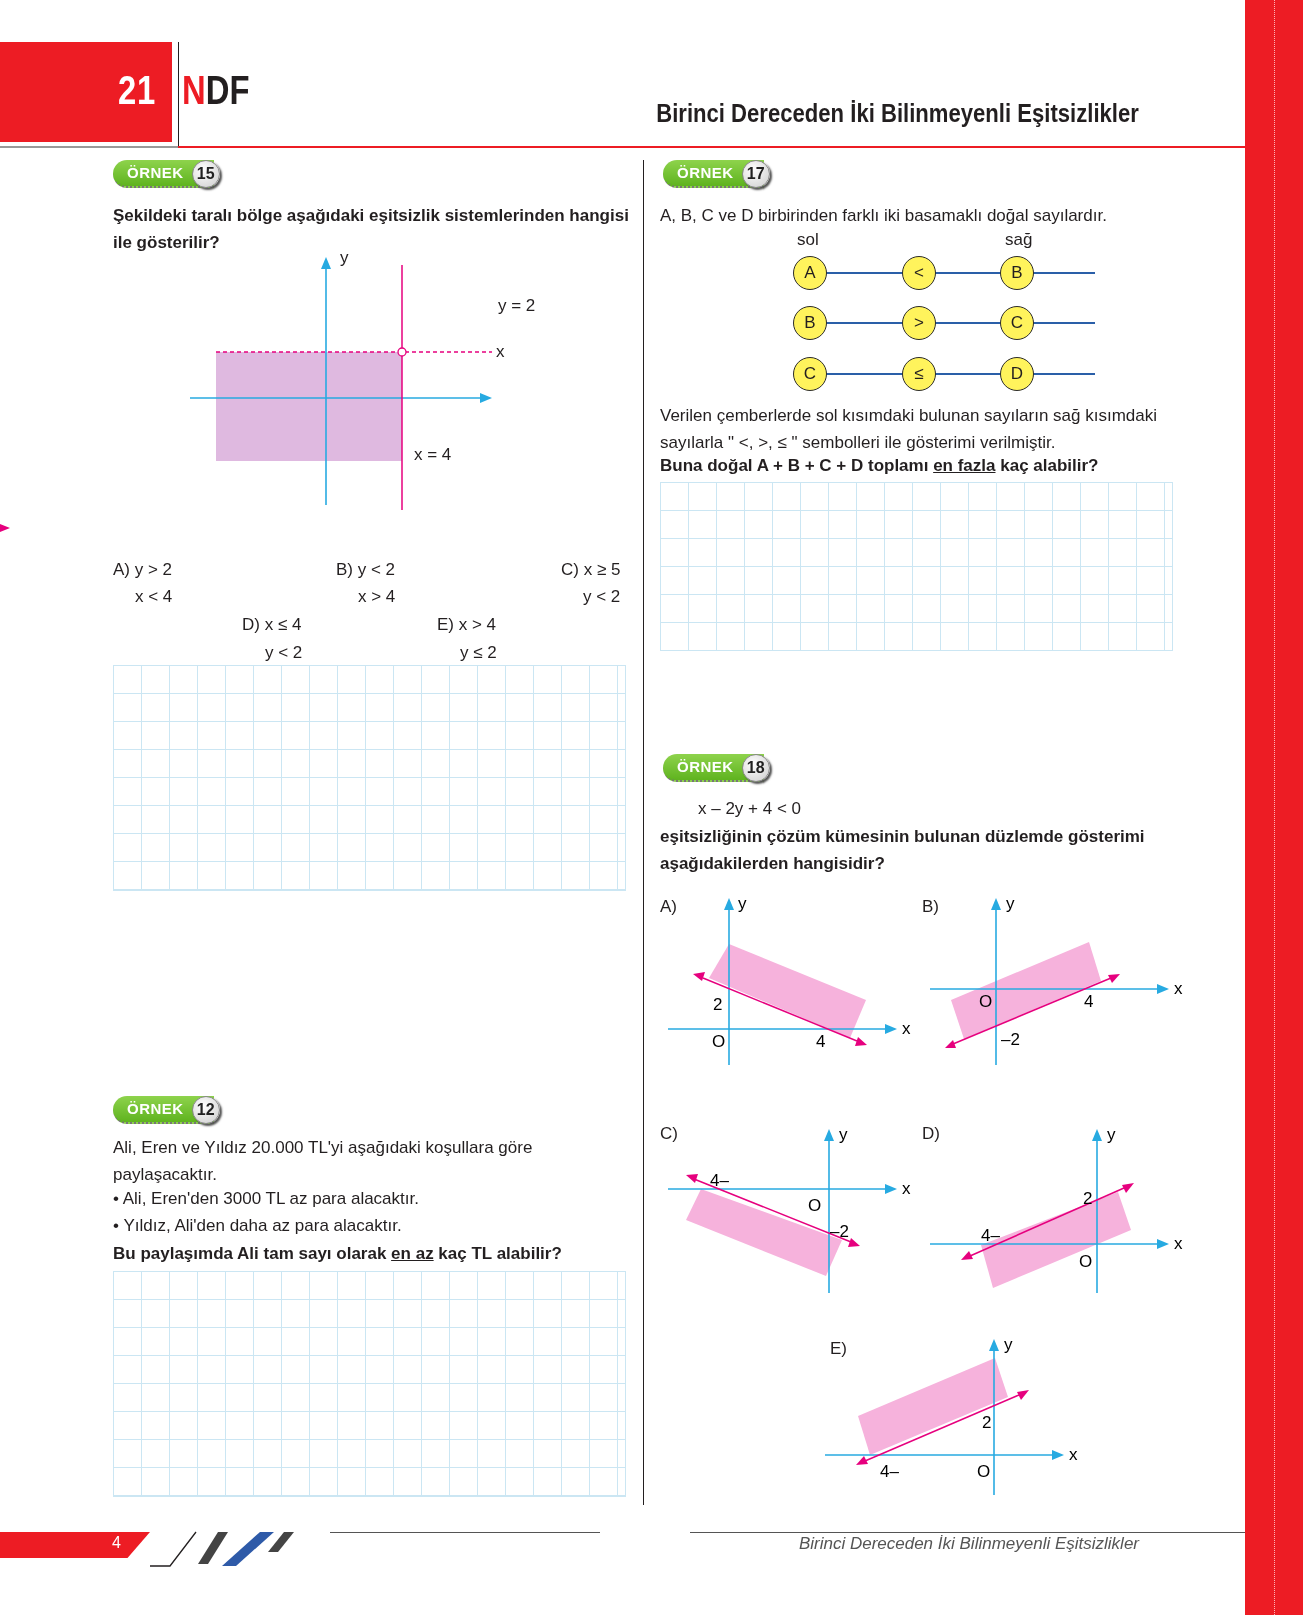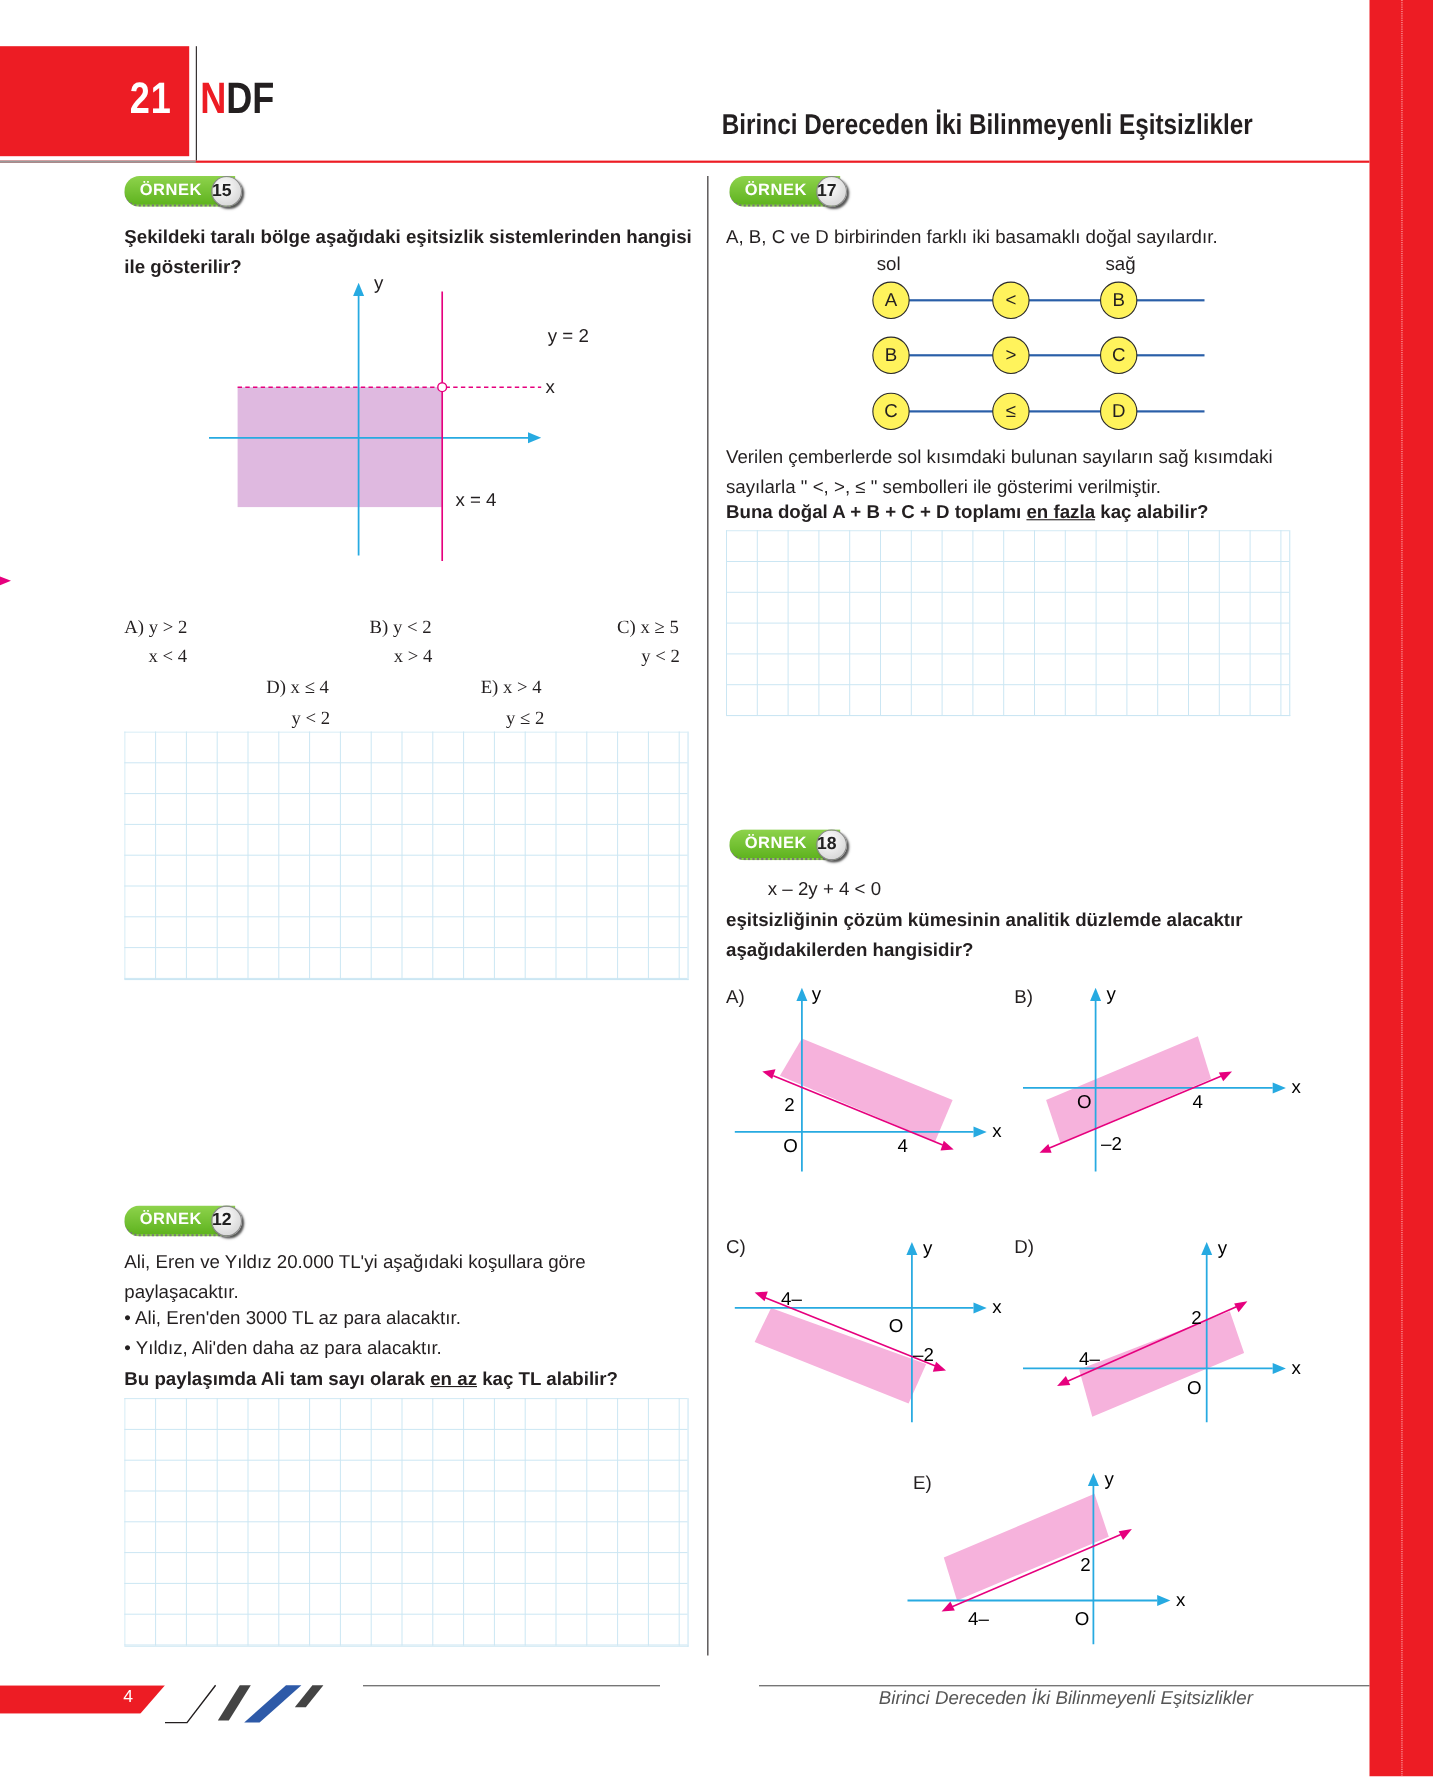--- a/index.html
+++ b/index.html
@@ -15,32 +15,32 @@
   .hdr-title { right:164px; top:98px; font:bold 26px "Liberation Sans", sans-serif; color:#231f20; transform:scaleX(0.85); transform-origin:right; white-space:nowrap; }
   .hdr-rule { left:0; top:146px; width:1245px; height:2px; background:#ed1c24; }
   .hdr-rule-gray { left:0; top:146px; width:178px; height:2px; background:#999; }
   .side-red { left:1245px; top:0; width:58px; height:1615px; background:#ed1c24; }
   .side-dots { left:1274px; top:0; width:0; height:1615px; border-left:1px dotted #ffb3b6; }
   .col-div { left:643px; top:160px; width:1px; height:1345px; background:#231f20; }
 
   
   .badge { height:30px; display:flex; align-items:center; }
   .badge .pill { background:linear-gradient(#8ed34c,#5fb31f); color:#fff; font:bold 15px "Liberation Sans", sans-serif; height:26px; line-height:26px; padding:0 30px 0 14px; border-radius:14px 0 0 14px; border-bottom:2px dotted #777; letter-spacing:0.5px; }
-  .badge .num { margin-left:-22px; width:26px; height:26px; border-radius:50%; background:radial-gradient(circle at 40% 35%, #fff, #ccc); border:1px solid #888; box-shadow:2px 2px 2px #555; font:bold 16px "Liberation Sans", sans-serif; color:#222; line-height:26px; }
+  .badge .num { margin-left:-22px; width:26px; height:26px; border-radius:50%; background:radial-gradient(circle at 40% 35%, #fff, #ccc); border:1px solid #888; box-shadow:2px 2px 2px #555; font:bold 16px "Liberation Sans", sans-serif; color:#222; text-align:center; line-height:26px; }
 
   .txt { font-size:17px; line-height:27px; color:#231f20; }
   .bold { font-weight:bold; }
   .u { text-decoration:underline; }
 
   
   .grid { background-color:#fff;
     background-image:linear-gradient(to right, #cbe6f3 1px, transparent 1px), linear-gradient(to bottom, #cbe6f3 1px, transparent 1px);
     background-size:28px 28px; border-right:1px solid #cbe6f3; border-bottom:1px solid #cbe6f3; }
 
-  .opt { position:absolute; font-size:17px; line-height:27px; white-space:pre;font-family:Liberation Serif, serif; }
+  .opt { position:absolute; font-size:17px; line-height:27px; white-space:pre; }
 
   .circ { position:absolute; width:32px; height:32px; border-radius:50%; background:#fff35c; border:1.5px solid #2b2b2b; text-align:center; line-height:32px; font-size:17px; }
   .cline { position:absolute; height:1.5px; background:#2a5fa8; }
 
   
   .foot-red { left:0; top:1532px; width:150px; height:26px; background:#ed1c24; clip-path:polygon(0 0,100% 0,85% 100%,0 100%); }
   .foot-num { left:112px; top:1534px; color:#fff; font-size:16px; }
   .foot-rule { top:1532px; height:1px; background:#555; }
   .foot-title { right:164px; top:1534px; font-size:17px; font-style:italic; color:#555; white-space:nowrap; }
   .logo { left:604px; top:1608px; font:bold 28px "Liberation Sans", sans-serif; color:#ec4899; letter-spacing:-1px; }
@@ -133,21 +133,21 @@
 
 <div class="abs txt" style="left:660px;top:402px;width:530px">Verilen çemberlerde sol kısımdaki bulunan sayıların sağ kısımdaki sayılarla " &lt;, &gt;, ≤ " sembolleri ile gösterimi verilmiştir.</div>
 <div class="abs txt bold" style="left:660px;top:452px"><span>Buna doğal A + B + C + D toplamı </span><span class="u">en fazla</span><span> kaç alabilir?</span></div>
 <div class="abs grid" style="left:660px;top:482px;width:512px;height:168px"></div>
 
 <div class="abs badge" style="left:663px;top:753px">
   <span class="pill">ÖRNEK</span>
   <span class="num">18</span>
 </div>
 <div class="abs txt" style="left:698px;top:795px">x – 2y + 4 &lt; 0</div>
-<div class="abs txt bold" style="left:660px;top:823px;width:540px">eşitsizliğinin çözüm kümesinin analitik düzlemde alacaktır aşağıdakilerden hangisidir?</div>
+<div class="abs txt bold" style="left:660px;top:823px;width:540px">eşitsizliğinin çözüm kümesinin bulunan düzlemde gösterimi aşağıdakilerden hangisidir?</div>
 
 <div class="abs txt" style="left:660px;top:893px">A)</div>
 <svg class="abs" style="left:650px;top:880px" width="270" height="190">
   <polygon points="79,64 216,120 200,158 59,98" fill="#f6b2dc"></polygon>
   <line x1="18" y1="149" x2="235" y2="149" stroke="#27aae1" stroke-width="1.6"></line>
     <polygon points="235,144 247,149 235,154" fill="#27aae1"></polygon>
   <line x1="79" y1="185" x2="79" y2="28" stroke="#27aae1" stroke-width="1.6"></line>
     <polygon points="74,30 79,18 84,30" fill="#27aae1"></polygon>
   <line x1="53" y1="98" x2="207" y2="161" stroke="#e6007e" stroke-width="1.5"></line>
   <polygon points="43,94 55,92 52,101" fill="#e6007e"></polygon>

